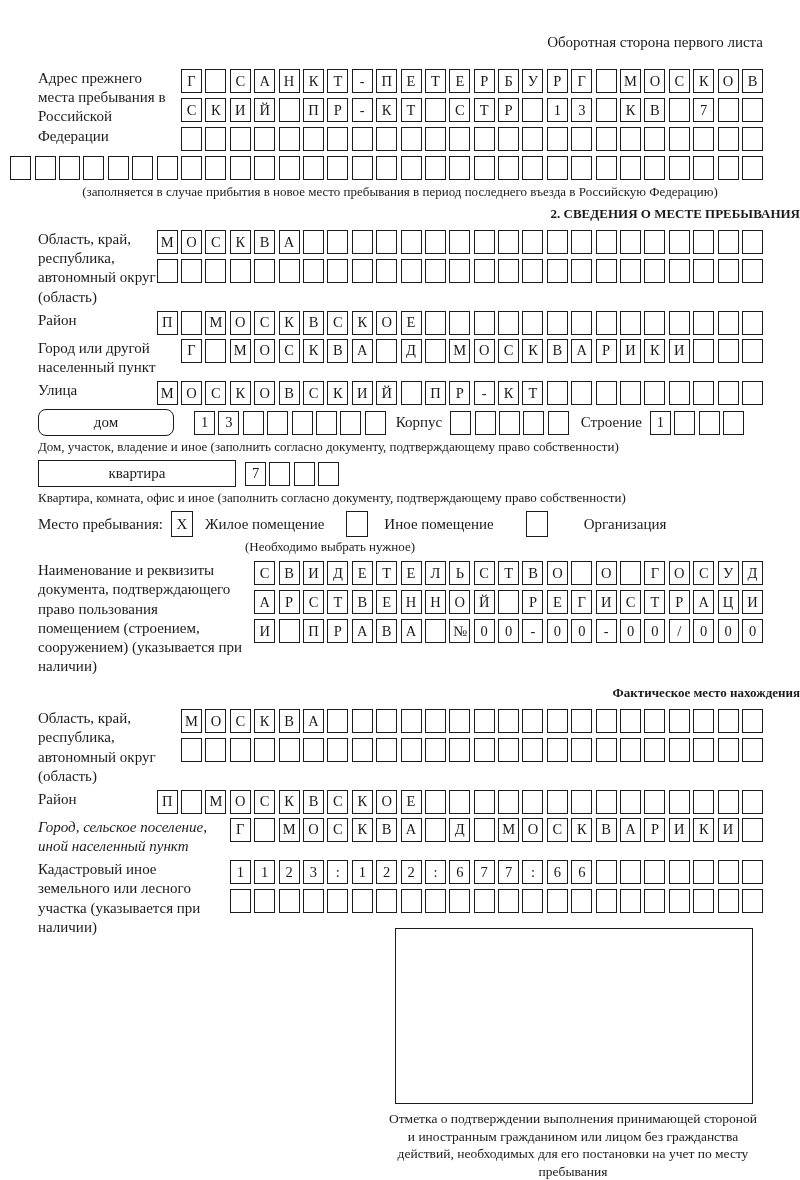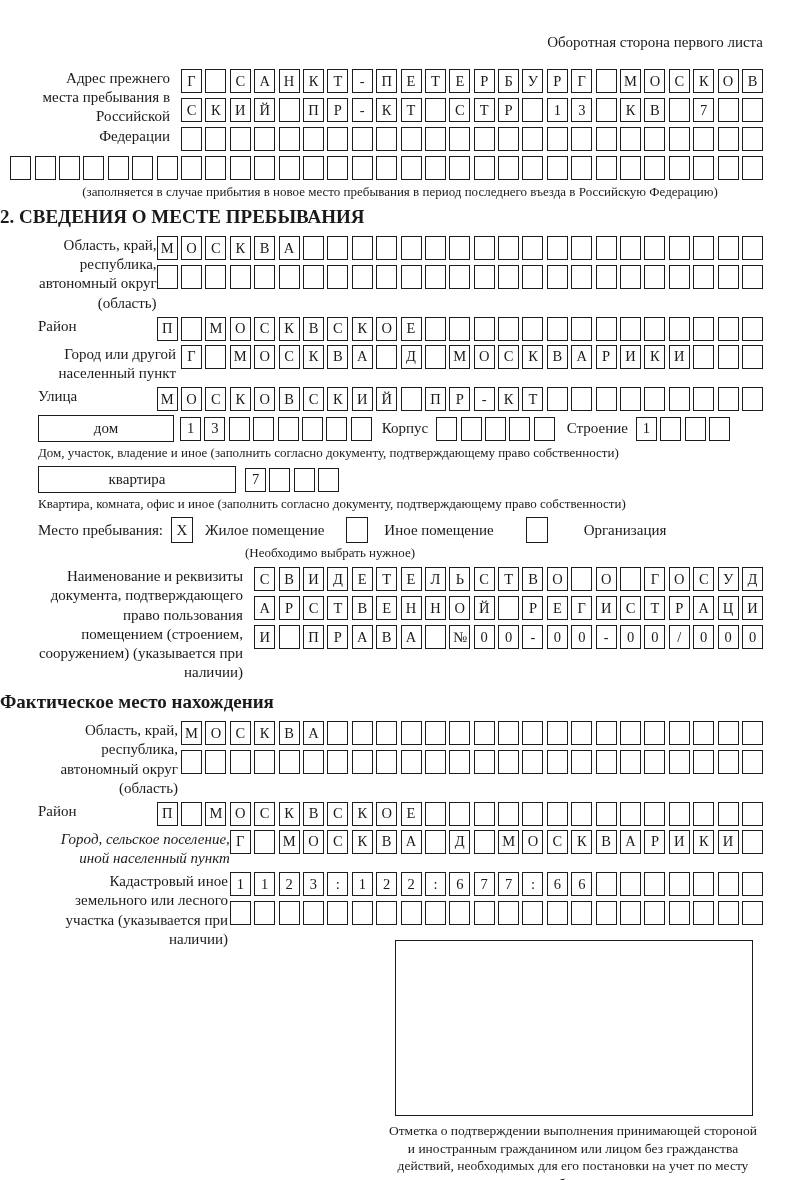--- a/index.html
+++ b/index.html
@@ -4,41 +4,41 @@
 <style>
   html,body{margin:0;padding:0;background:#fff;}
   .page{
     width:800px;height:1180px;box-sizing:border-box;position:relative;
     background:#fff;color:#1a1a1a;overflow:hidden;
     font-family:"Liberation Serif","DejaVu Serif",serif;
     padding-top:34px;
   }
   .title{text-align:right;padding-right:37px;font-size:15px;margin-bottom:18px;}
   .field{display:flex;align-items:flex-start;padding:0 37px 0 38px;margin-bottom:4px;}
-  .f-label{font-size:15px;line-height:1.28;text-align:right;}
+  .f-label{font-size:15px;line-height:1.28;}
   .w132{width:132px;} .w120{width:120px;} .w138{width:138px;} .w140{width:140px;}
   .w205{width:205px;} .w200{width:200px;font-style:italic;} .w190{width:190px;}
   .grids{margin-left:auto;display:flex;flex-direction:column;gap:5px;}
   .gsingle{margin-left:auto;}
   .cgrid{display:flex;gap:3.4px;}
   .cbox{
     box-sizing:border-box;flex:0 0 21px;width:21px;height:24px;
     border:1.6px solid #1c1c1c;display:flex;align-items:center;justify-content:center;
     font-size:14.5px;background:#fff;
   }
   .overflow-row{display:flex;justify-content:flex-end;padding-right:37px;margin:5px 0 4px;}
   .note-center{font-size:13px;text-align:center;margin:2px 0 4px;}
   .note-left{font-size:13px;padding-left:38px;margin:3px 0 5px;}
-  .heading{font-weight:bold;text-align:left;font-size:19px;margin:6px 0 8px;}
+  .heading{font-weight:bold;text-align:right;font-size:13px;margin:6px 0 8px;}
   .house-row,.apt-row,.stay-row{display:flex;align-items:center;padding:0 37px 0 38px;margin:2px 0;}
   .wide-box{
     box-sizing:border-box;border:1.7px solid #1c1c1c;height:27px;
     display:flex;align-items:center;justify-content:center;font-size:15px;background:#fff;
   }
-  .wb-house{width:136px;margin-right:6px;}
+  .wb-house{width:136px;margin-right:20px;border-radius:8px;}
   .wb-apt{width:198px;margin-right:9px;}
   .inline-label{font-size:15px;white-space:nowrap;}
   .ml8{margin-left:8px;} .ml10{margin-left:10px;} .ml12{margin-left:12px;}
   .chkbox{
     box-sizing:border-box;width:22px;height:26px;border:1.7px solid #1c1c1c;
     display:flex;align-items:center;justify-content:center;font-size:15px;background:#fff;
   }
   .stay-note{font-size:13px;padding-left:245px;margin:2px 0 6px;}
   .f-doc{height:90px;margin-bottom:0;}
   .f-cad{height:60px;margin-bottom:0;}

